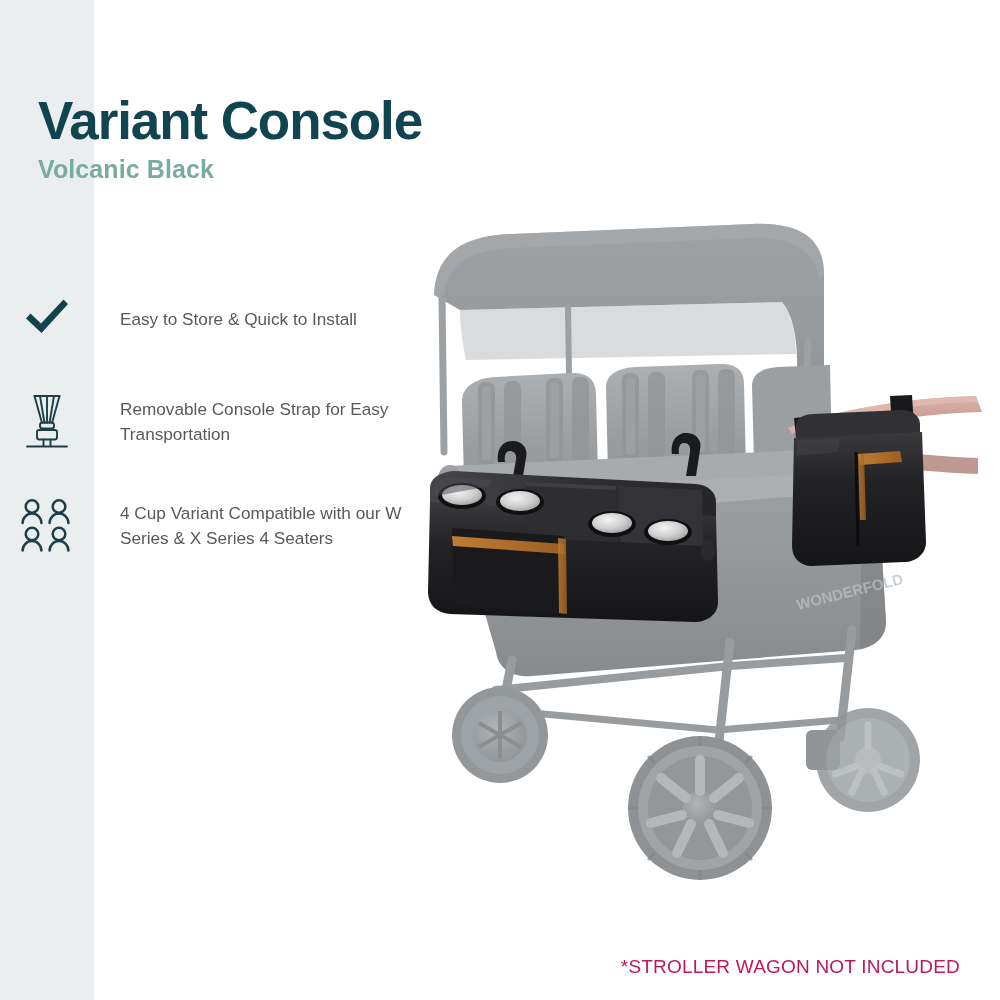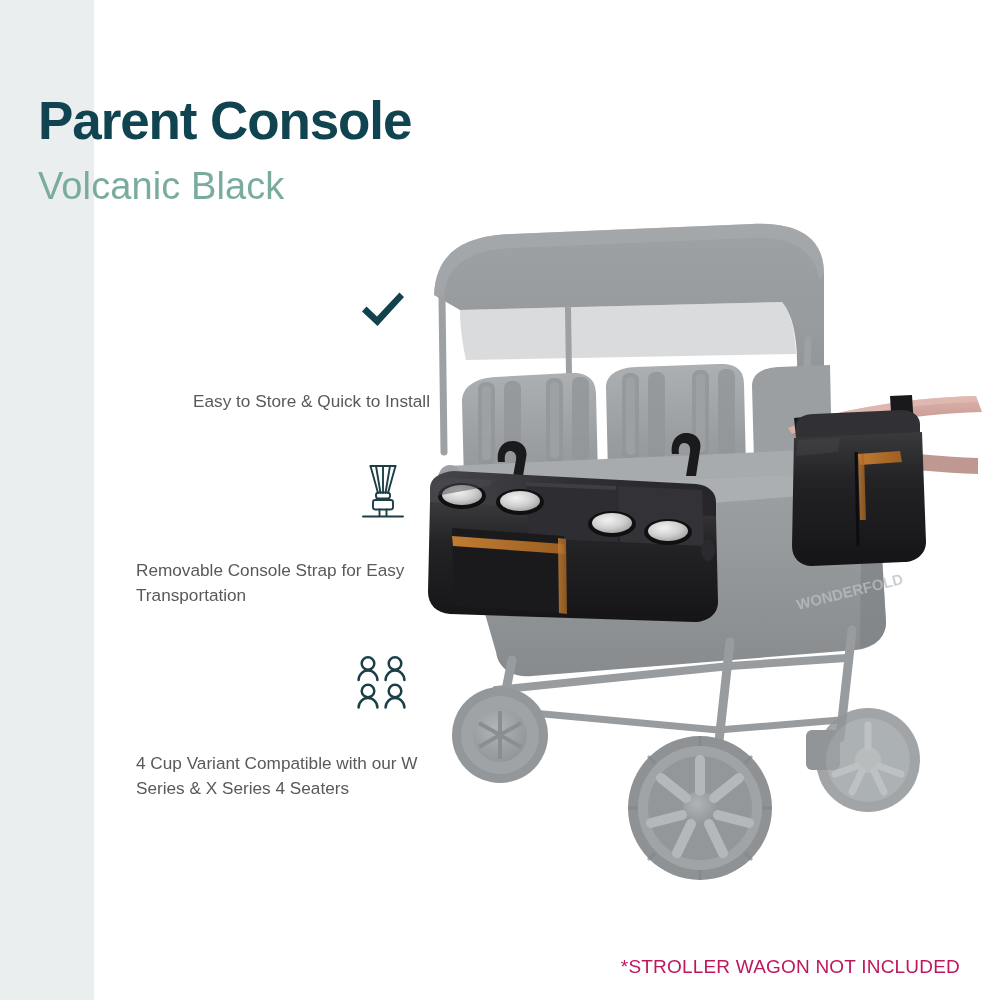--- a/index.html
+++ b/index.html
@@ -41,44 +41,43 @@
   }
   .title {
     font-size: 53px;
     font-weight: bold;
     color: #0f4450;
     letter-spacing: -1.1px;
     line-height: 1.06;
     white-space: nowrap;
   }
   .subtitle {
-    font-size: 38px;
-    font-weight: normal;
+    font-size: 25px;
+    font-weight: bold;
     color: #7aab9f;
     letter-spacing: 0.1px;
     line-height: 1.15;
-    margin-top: 16px;
+    margin-top: 6px;
     white-space: nowrap;
   }
 
   
   .features {
     position: absolute;
     left: 0;
     top: 288px;
     width: 430px;
     z-index: 6;
   }
   .feature {
     position: relative;
     display: flex;
-    align-items: flex-end;
+    align-items: center;
     margin-bottom: 46px;
     min-height: 56px;
-    flex-direction: column;
   }
   .feature-icon {
     width: 94px;
     flex: 0 0 94px;
     display: flex;
     align-items: flex-start;
     justify-content: center;
     padding-top: 2px;
   }
   .feature-text {
@@ -115,21 +114,21 @@
   .stage svg { display: block; width: 100%; height: 100%; }
 </style>
 </head>
 <body>
 
 <div class="page">
 
   <div class="left-band"></div>
 
   <div class="headline">
-    <div class="title">Parent Console</div>
+    <div class="title">Variant Console</div>
     <div class="subtitle">Volcanic Black</div>
   </div>
 
   <div class="features">
 
     <div class="feature f1">
       <div class="feature-icon">
         <svg width="46" height="40" viewBox="0 0 46 40">
           <path d="M2 21.5 L6.5 16.5 L17 26.5 L39.5 2.5 L44 7 L17.5 36 Z" fill="#12424d"></path>
         </svg>

